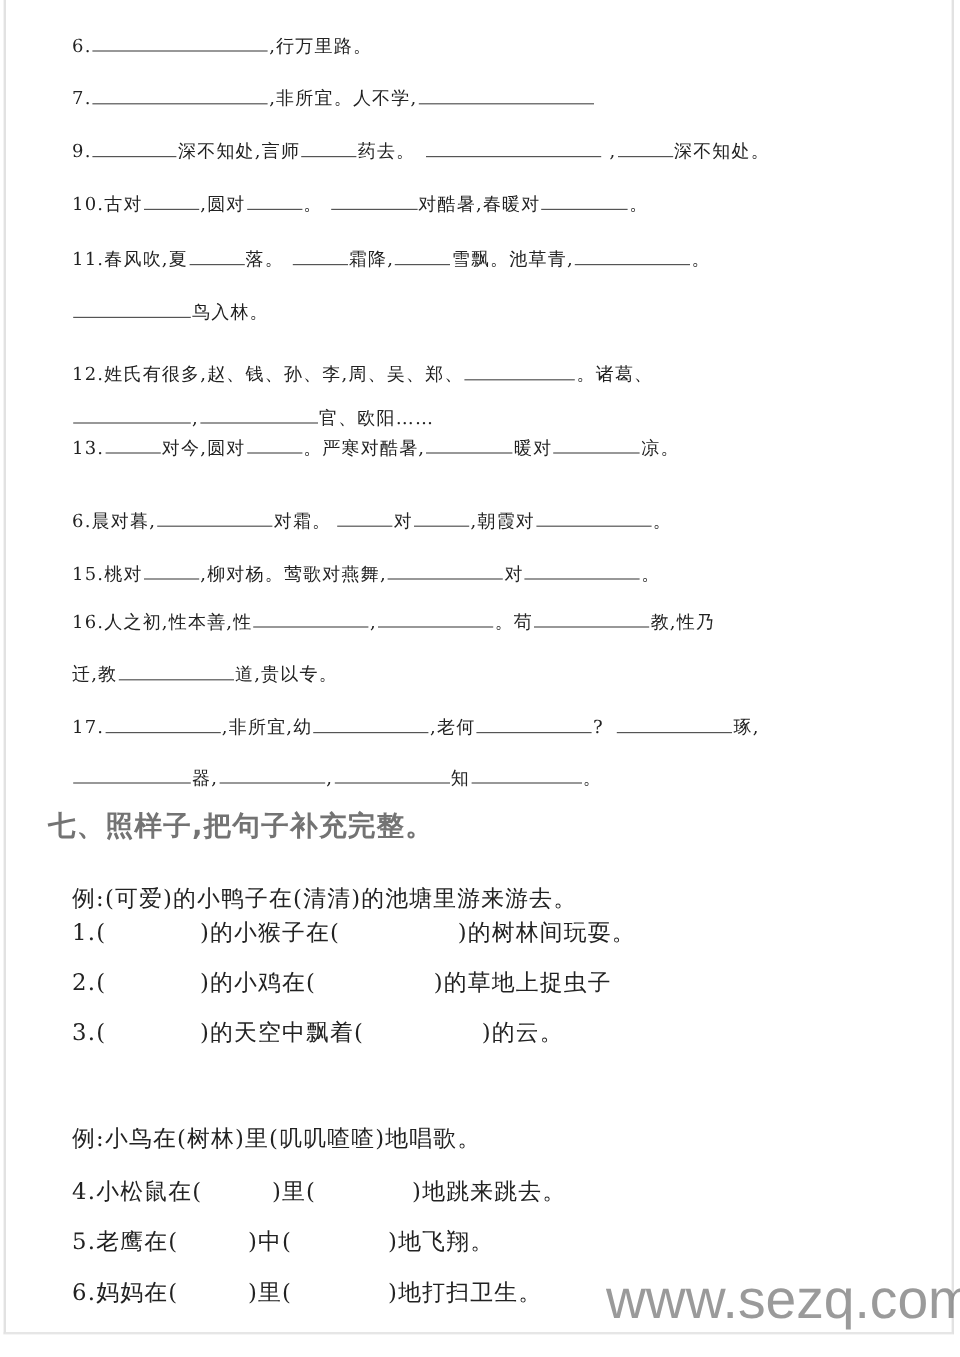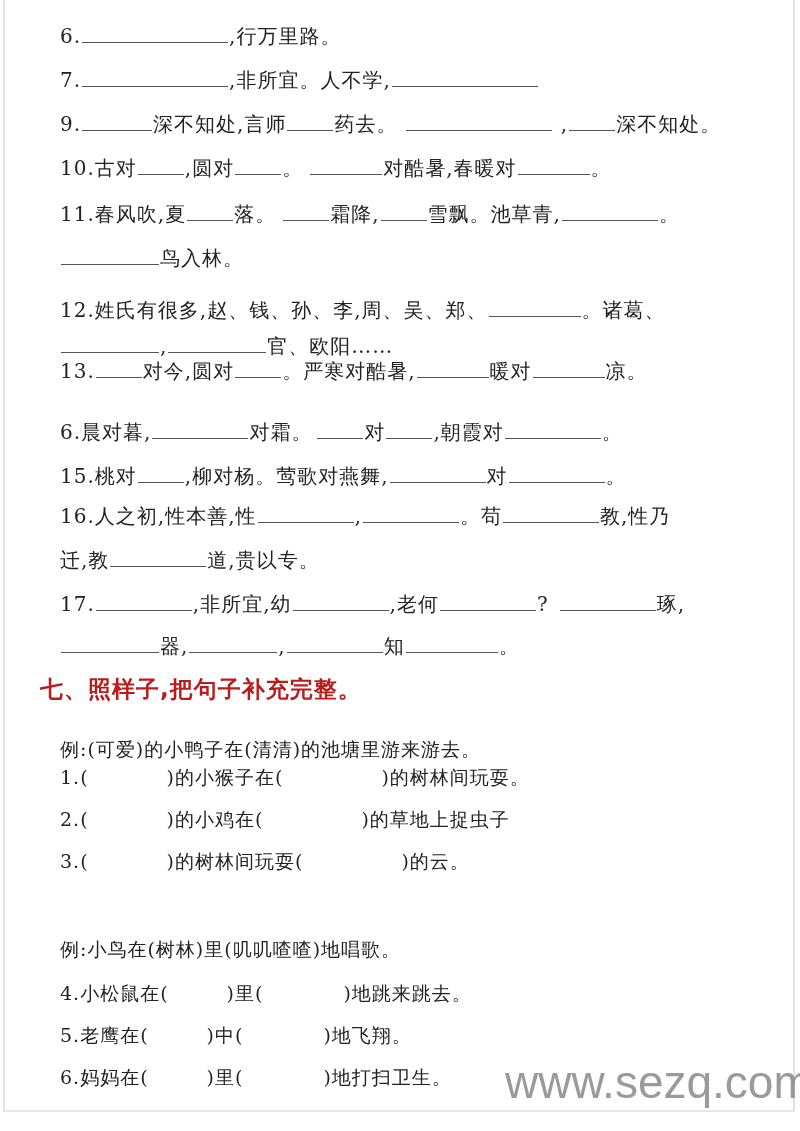--- a/index.html
+++ b/index.html
@@ -1,26 +1,26 @@
 <!DOCTYPE html>
 <html><head>
 <meta charset="utf-8">
 <style>
   html, body { margin: 0; padding: 0; background: #ffffff; }
   body { width: 800px; height: 1131px; position: relative; overflow: hidden;
          font-family: "DejaVu Serif", "Liberation Serif", serif; color: #222; }
   .frame { position: absolute; left: 3px; top: 0; width: 792px; height: 1112px;
            border-left: 2px solid #e2e2e2; border-right: 2px solid #e2e2e2;
            border-bottom: 2px solid #e6e6e6; box-sizing: border-box; }
-  .line { position: absolute; left: 60px; font-size: 20px; line-height: 26px;
+  .line { position: absolute; left: 60px; font-size: 15px; line-height: 26px;
           white-space: nowrap; letter-spacing: 1px; }
   .blank { display: inline-block; border-bottom: 1px solid #555; height: 20px;
            vertical-align: baseline; margin: 0 1px; }
   .heading { position: absolute; left: 40px; font-family: "DejaVu Sans", "Liberation Sans", sans-serif;
-             font-weight: bold; font-size: 23px; line-height: 30px; letter-spacing: 1px; color: #b91c1c; text-align: right; }
+             font-weight: bold; font-size: 23px; line-height: 30px; letter-spacing: 1px; color: #737373; text-align: right; }
   .sub { font-size: 19px; }
   .gap { display: inline-block; }
   .watermark { position: absolute; left: 505px; top: 1055px; font-family: "Liberation Sans", "DejaVu Sans", sans-serif;
                font-size: 46px; color: rgba(120,120,120,0.75); letter-spacing: 0px; }
 </style>
 </head>
 <body>
 
 <div class="frame"></div>
 
@@ -84,21 +84,21 @@
 
 <div class="line sub" style="top:736px">例:(可爱)的小鸭子在(清清)的池塘里游来游去。</div>
 
 <div class="line sub" style="top:764px">
   <span>1.</span><span>(</span><span class="gap" style="width:78px"></span><span>)的小猴子在(</span><span class="gap" style="width:98px"></span><span>)的树林间玩耍。</span>
 </div>
 <div class="line sub" style="top:806px">
   <span>2.</span><span>(</span><span class="gap" style="width:78px"></span><span>)的小鸡在(</span><span class="gap" style="width:98px"></span><span>)的草地上捉虫子</span>
 </div>
 <div class="line sub" style="top:848px">
-  <span>3.</span><span>(</span><span class="gap" style="width:78px"></span><span>)的树林间玩耍(</span><span class="gap" style="width:98px"></span><span>)的云。</span>
+  <span>3.</span><span>(</span><span class="gap" style="width:78px"></span><span>)的天空中飘着(</span><span class="gap" style="width:98px"></span><span>)的云。</span>
 </div>
 
 <div class="line sub" style="top:936px">例:小鸟在(树林)里(叽叽喳喳)地唱歌。</div>
 
 <div class="line sub" style="top:980px">
   <span>4.</span><span>小松鼠在(</span><span class="gap" style="width:58px"></span><span>)里(</span><span class="gap" style="width:80px"></span><span>)地跳来跳去。</span>
 </div>
 <div class="line sub" style="top:1022px">
   <span>5.</span><span>老鹰在(</span><span class="gap" style="width:58px"></span><span>)中(</span><span class="gap" style="width:80px"></span><span>)地飞翔。</span>
 </div>

